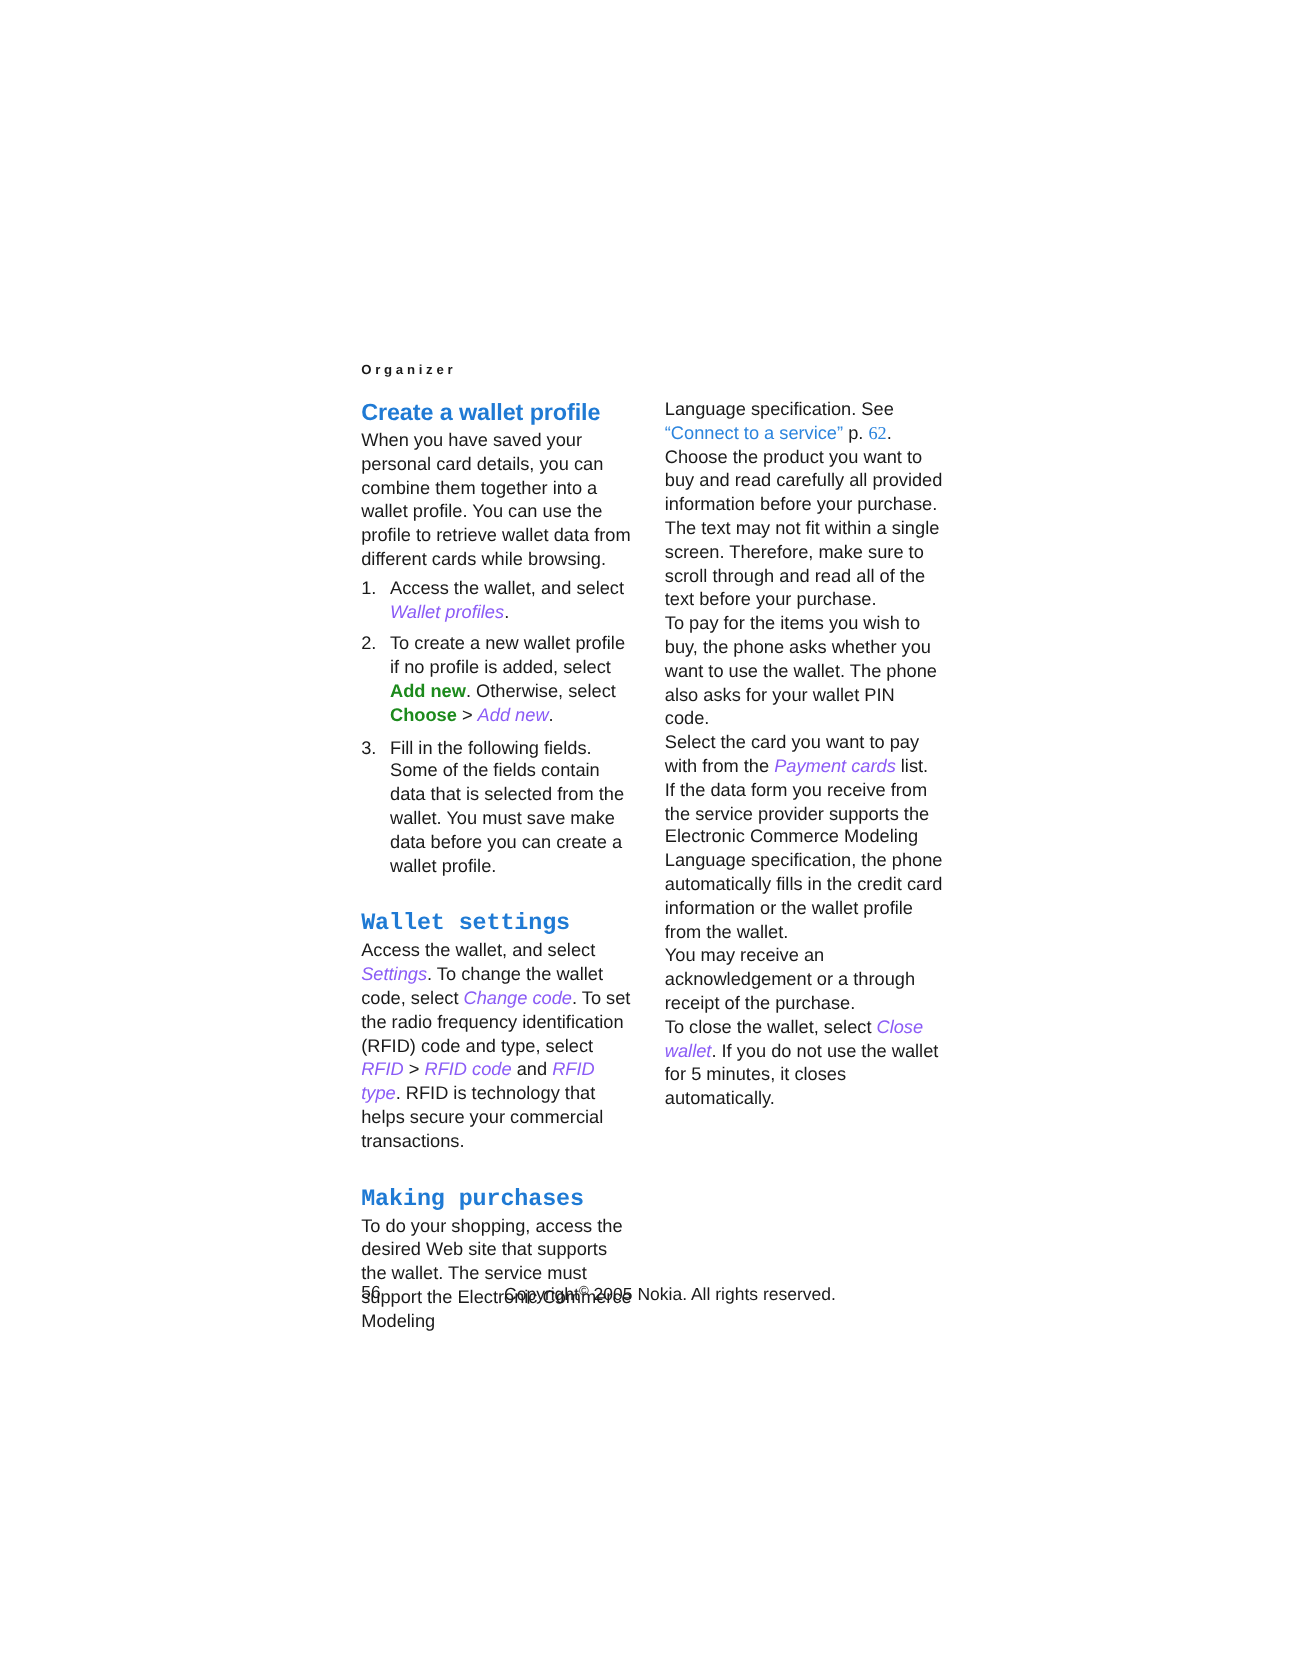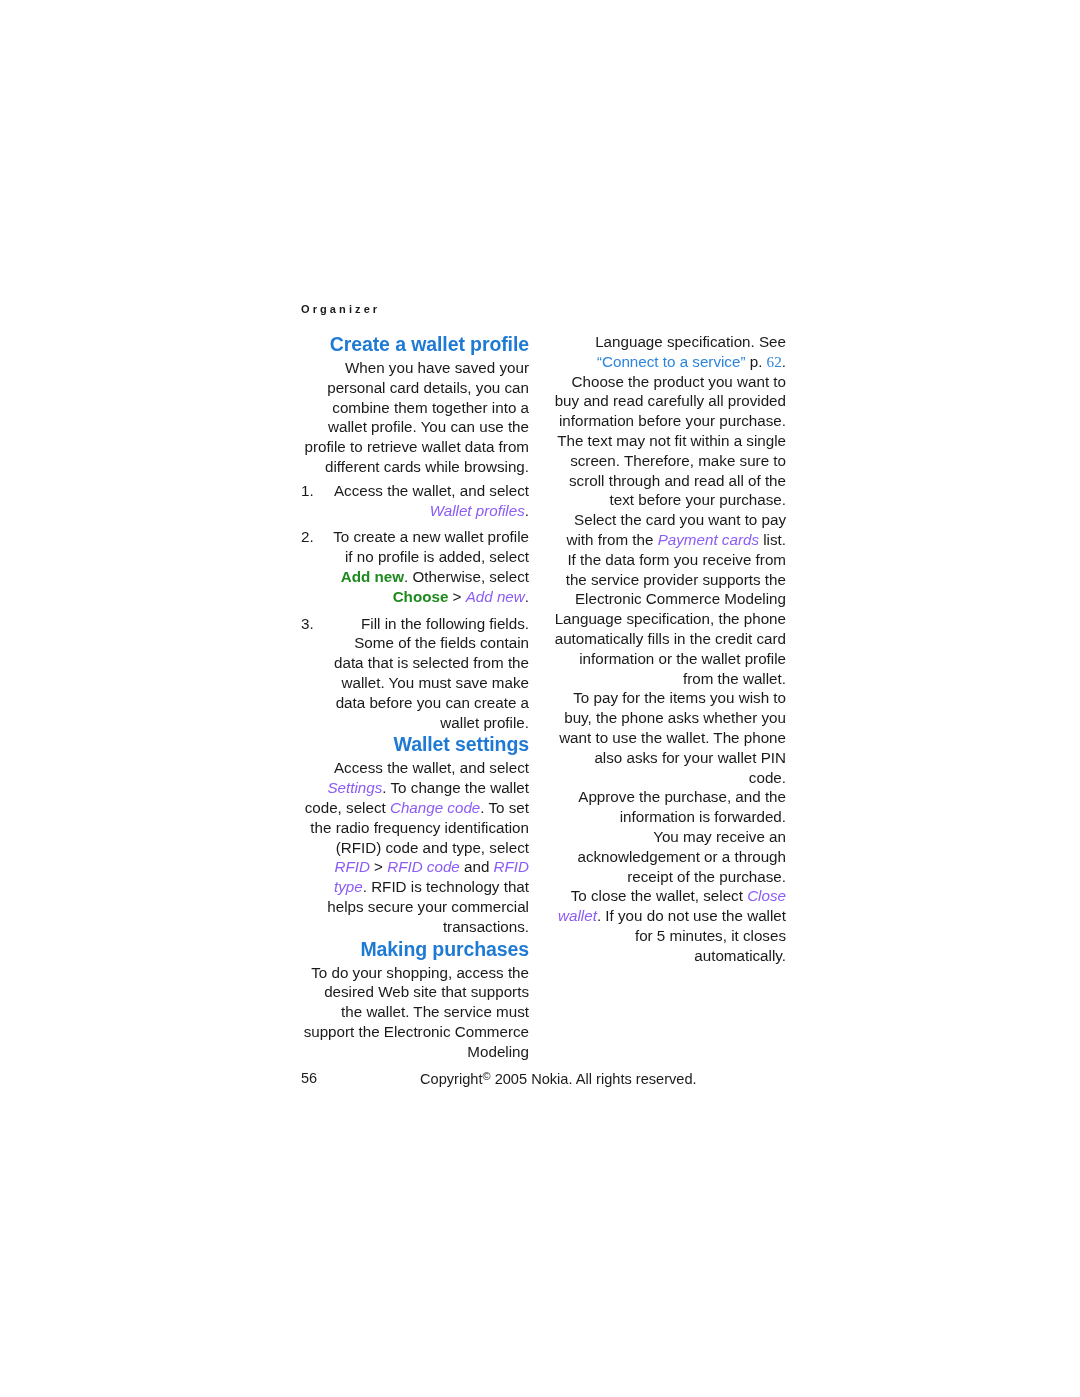--- a/index.html
+++ b/index.html
@@ -37,34 +37,35 @@
   }
 
   
   .col {
     position: absolute;
     top: 332px;
     width: 228px;
     font-size: 15.2px;
     line-height: 19.8px;
     color: #1a1a1a;
-    text-align: right;
   }
   .col-left  { left: 301px; }
   .col-right { left: 554px; width: 232px; }
 
   h2.section-heading {
     margin: 0 0 2px 0;
     font-size: 19.5px;
     line-height: 24px;
     font-weight: bold;
     color: #1f7ad4;
     letter-spacing: -0.1px;
   }
   h2.section-heading.spaced {
+    margin-top: 25px;
+    font-family: Liberation Mono, monospace;
   }
 
   p.para {
     margin: 0;
   }
   p.para + p.para {
     margin-top: 0px;
   }
   p.gap {
     margin-top: 19.8px;
@@ -165,25 +166,24 @@
 
     <h2 class="section-heading spaced">Making purchases</h2>
 
     <p class="para">To do your shopping, access the desired Web site that supports the wallet. The service must support the Electronic Commerce Modeling</p>
   </div>
 
   <div class="col col-right">
 
     <p class="para">Language specification. See <span class="xref">“Connect to a service”</span> p. <span class="pagenum-ref">62</span>. Choose the product you want to buy and read carefully all provided information before your purchase. The text may not fit within a single screen. Therefore, make sure to scroll through and read all of the text before your purchase.</p>
 
+    <p class="para gap">To pay for the items you wish to buy, the phone asks whether you want to use the wallet. The phone also asks for your wallet PIN code.</p>
+
     <p class="para gap">Select the card you want to pay with from the <span class="ui-italic">Payment cards</span> list. If the data form you receive from the service provider supports the Electronic Commerce Modeling Language specification, the phone automatically fills in the credit card information or the wallet profile from the wallet.</p>
 
-    <p class="para gap">To pay for the items you wish to buy, the phone asks whether you want to use the wallet. The phone also asks for your wallet PIN code.</p>
-
-    <p class="para gap">Approve the purchase, and the information is forwarded.</p>
 
     <p class="para gap">You may receive an acknowledgement or a through receipt of the purchase.</p>
 
     <p class="para gap">To close the wallet, select <span class="ui-italic">Close wallet</span>. If you do not use the wallet for 5 minutes, it closes automatically.</p>
   </div>
 
   <div class="footer">
     <div class="folio">56</div>
     <div class="copyright">
       <span>Copyright</span><span class="sym">©</span> <span>2005 Nokia. All rights reserved.</span>

